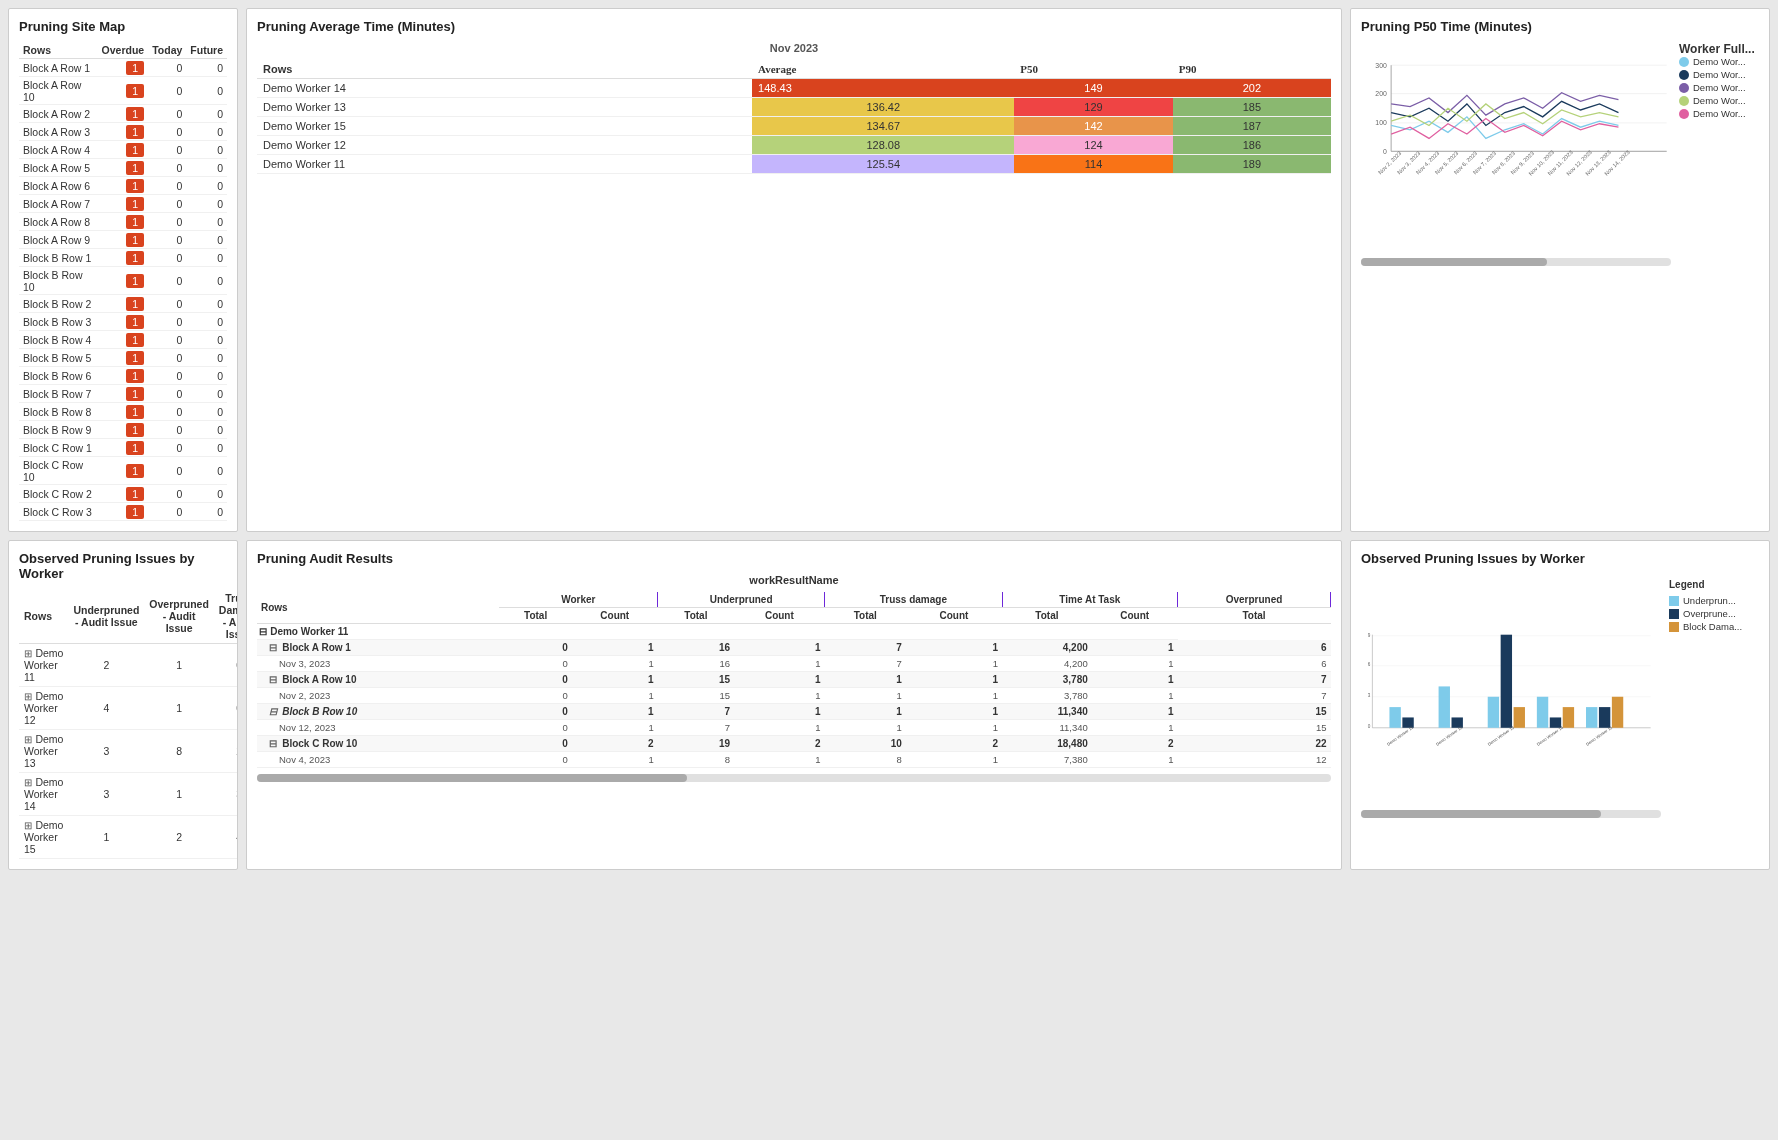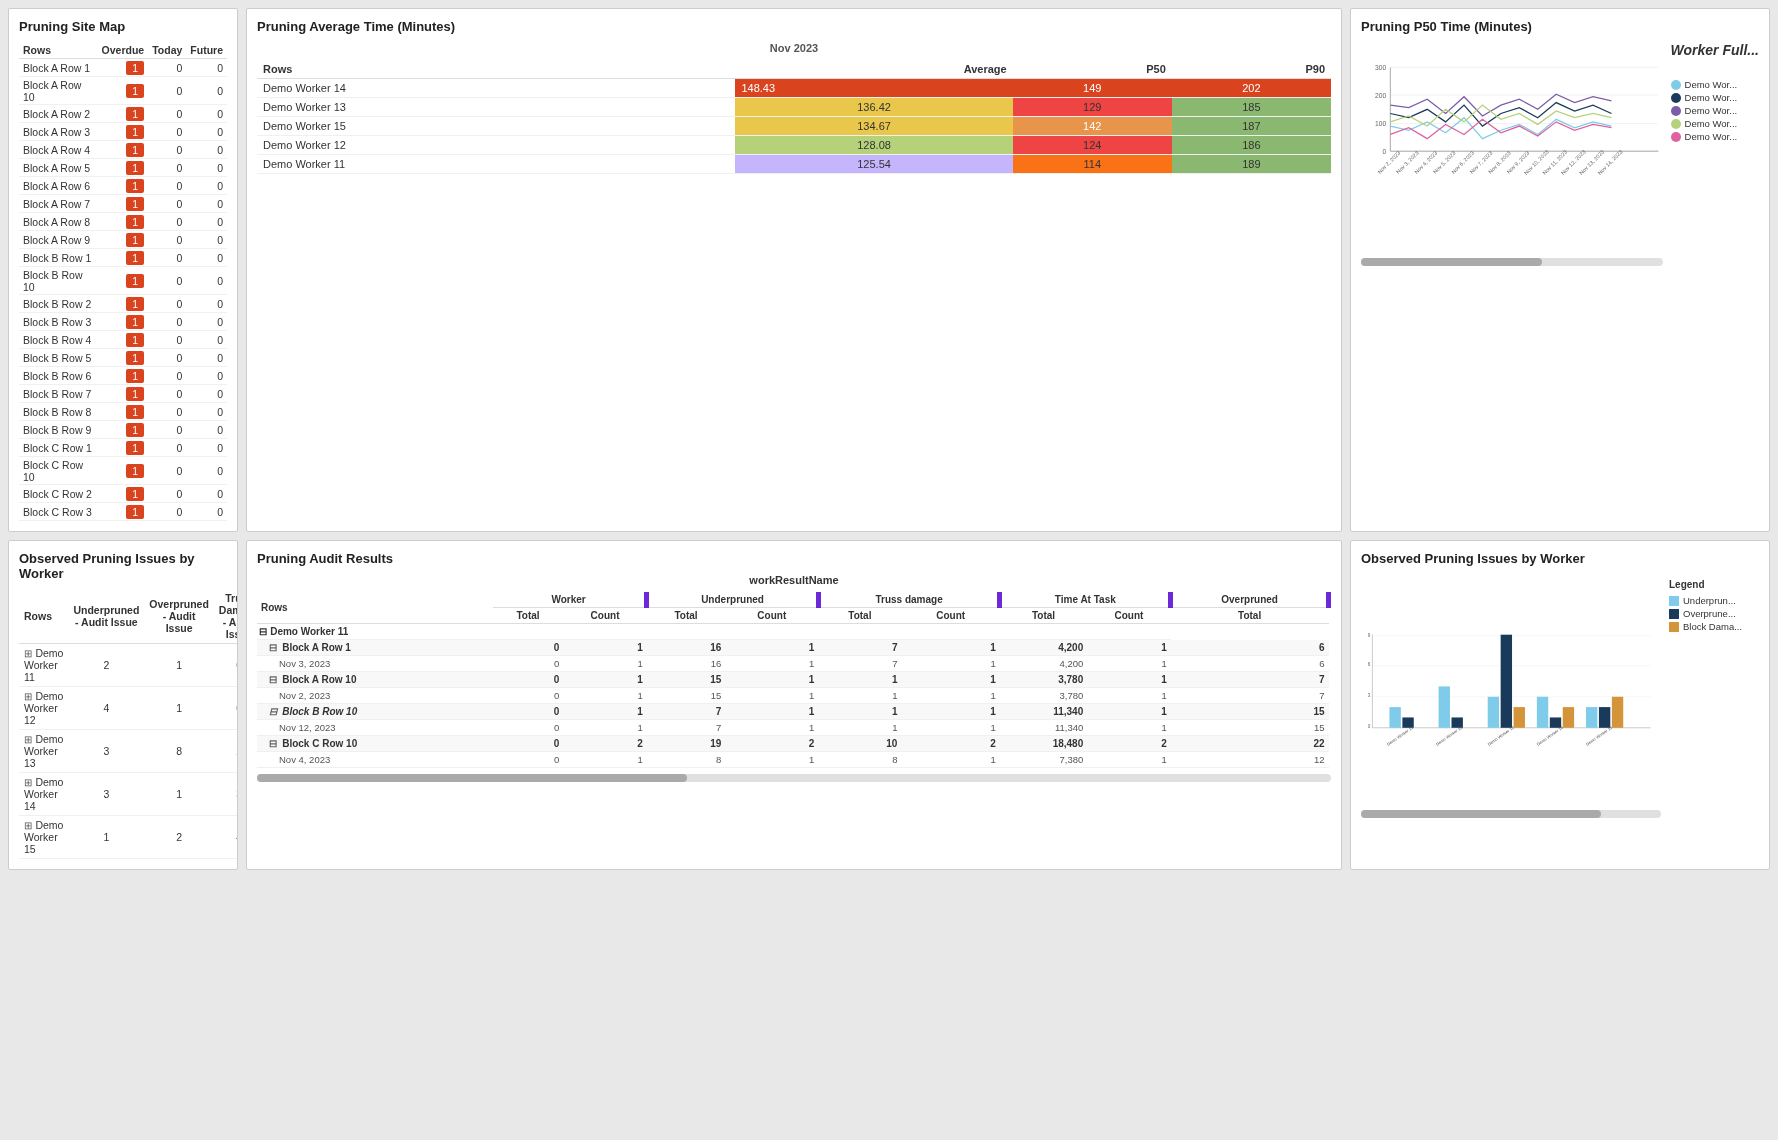--- a/index.html
+++ b/index.html
@@ -86,21 +86,21 @@
       width: 100%;
       border-collapse: collapse;
       font-size: 11px;
     }
     .avg-table th {
       text-align: left;
       padding: 3px 6px;
       font-weight: 600;
       border-bottom: 1px solid #ddd;
     }
-    .avg-table th.right { text-align: right; }
+    .avg-table th.right { text-align: left; font-family: Liberation Serif, serif; }
     .avg-table td {
       padding: 3px 6px;
       border-bottom: 1px solid #f0f0f0;
     }
     .avg-table td.right { text-align: right; }
 
     
     .p50-panel {
       grid-column: 3;
       grid-row: 1;
@@ -148,21 +148,21 @@
       border-bottom: 1px solid #f0f0f0;
     }
     .audit-table td.left { text-align: left; }
     .audit-table td.bold { font-weight: 700; }
     .audit-table tr.date-row td { color: #555; font-size: 9.5px; }
     .audit-table .group-header td { font-weight: 700; background: #f8f8f8; }
     .minus-icon { color: #666; font-size: 10px; margin-right: 2px; }
     .span-header {
       text-align: center;
       border-bottom: 1px solid #ddd;
-      border-right: 5px solid #6d28d9;
+      border-right: 1px solid #6d28d9;
     }
 
     
     .issues-table-panel {
       grid-column: 1;
       grid-row: 2;
     }
     .issues-table {
       width: 100%;
       border-collapse: collapse;
@@ -398,21 +398,21 @@
     </tr>
           <tr>
       <td>Demo Worker 15</td>
       <td class="right" style="background:#e8c74a;color:#333;text-align:center;">134.67</td>
       <td class="right" style="background:#e8944a;color:#fff;text-align:center;">142</td>
       <td class="right" style="background:#8ab870;color:#333;text-align:center;">187</td>
     </tr>
           <tr>
       <td>Demo Worker 12</td>
       <td class="right" style="background:#b5d27a;color:#333;text-align:center;">128.08</td>
-      <td class="right" style="background:#ef4444;color:#333;text-align:center;">124</td>
+      <td class="right" style="background:#f9a8d4;color:#333;text-align:center;">124</td>
       <td class="right" style="background:#8ab870;color:#333;text-align:center;">186</td>
     </tr>
           <tr>
       <td>Demo Worker 11</td>
       <td class="right" style="background:#c4b5fd;color:#333;text-align:center;">125.54</td>
       <td class="right" style="background:#f97316;color:#333;text-align:center;">114</td>
       <td class="right" style="background:#8ab870;color:#333;text-align:center;">189</td>
     </tr>
         </tbody>
     </table>
@@ -459,21 +459,21 @@
           <text x="233" y="125" text-anchor="middle" font-size="6.5" fill="#666" transform="rotate(-45, 233, 125)">Nov 11, 2023</text>
           <text x="255" y="125" text-anchor="middle" font-size="6.5" fill="#666" transform="rotate(-45, 255, 125)">Nov 12, 2023</text>
           <text x="277" y="125" text-anchor="middle" font-size="6.5" fill="#666" transform="rotate(-45, 277, 125)">Nov 13, 2023</text>
           <text x="299" y="125" text-anchor="middle" font-size="6.5" fill="#666" transform="rotate(-45, 299, 125)">Nov 14, 2023</text>
         </svg>
         <div class="scrollbar-track">
           <div class="scrollbar-thumb"></div>
         </div>
       </div>
       <div style="min-width:80px;">
-        <div style="font-size:14px; font-weight:600; margin-bottom:21px;font-style:italic;">Worker Full...</div>
+        <div style="font-size:12px; font-weight:600; margin-bottom:0;">Worker Full...</div>
         <div class="legend-item">
           <div class="legend-dot" style="background:#7ecbea;"></div>
           <span>Demo Wor...</span>
         </div>
         <div class="legend-item">
           <div class="legend-dot" style="background:#1a3a5c;"></div>
           <span>Demo Wor...</span>
         </div>
         <div class="legend-item">
           <div class="legend-dot" style="background:#7b5ea7;"></div>

